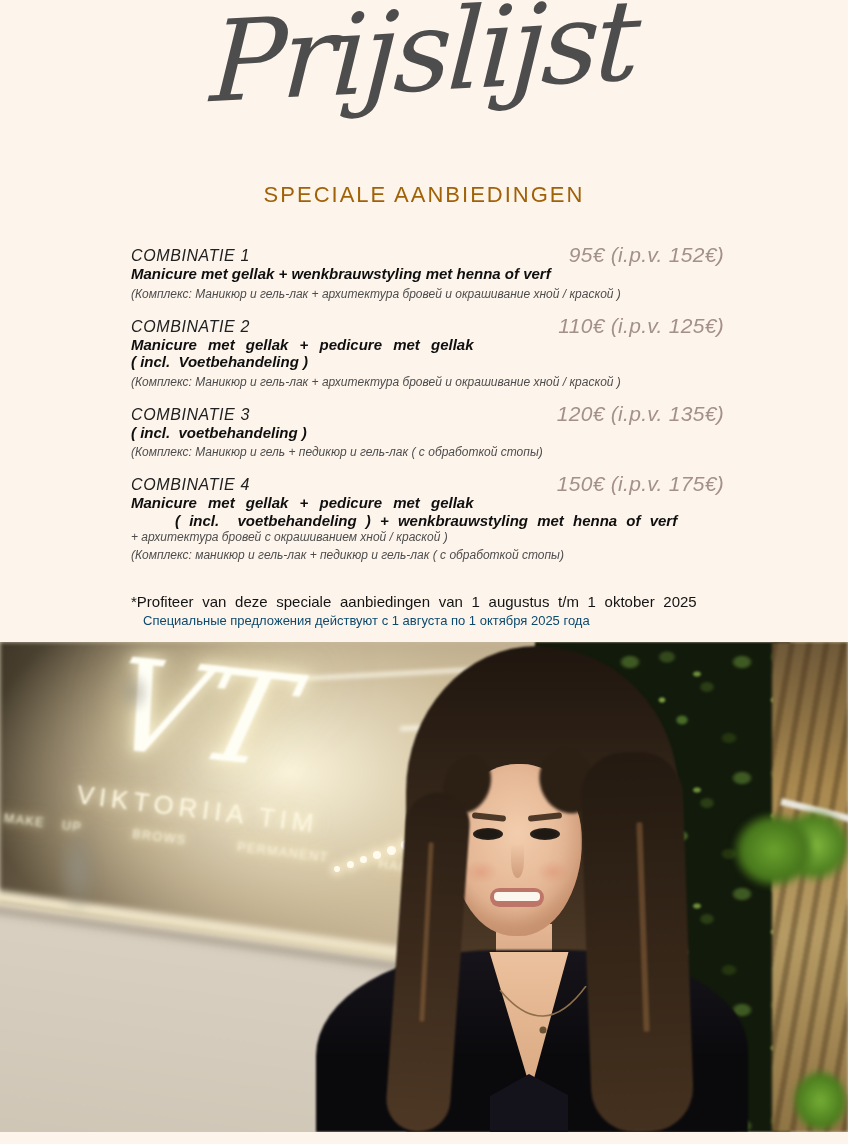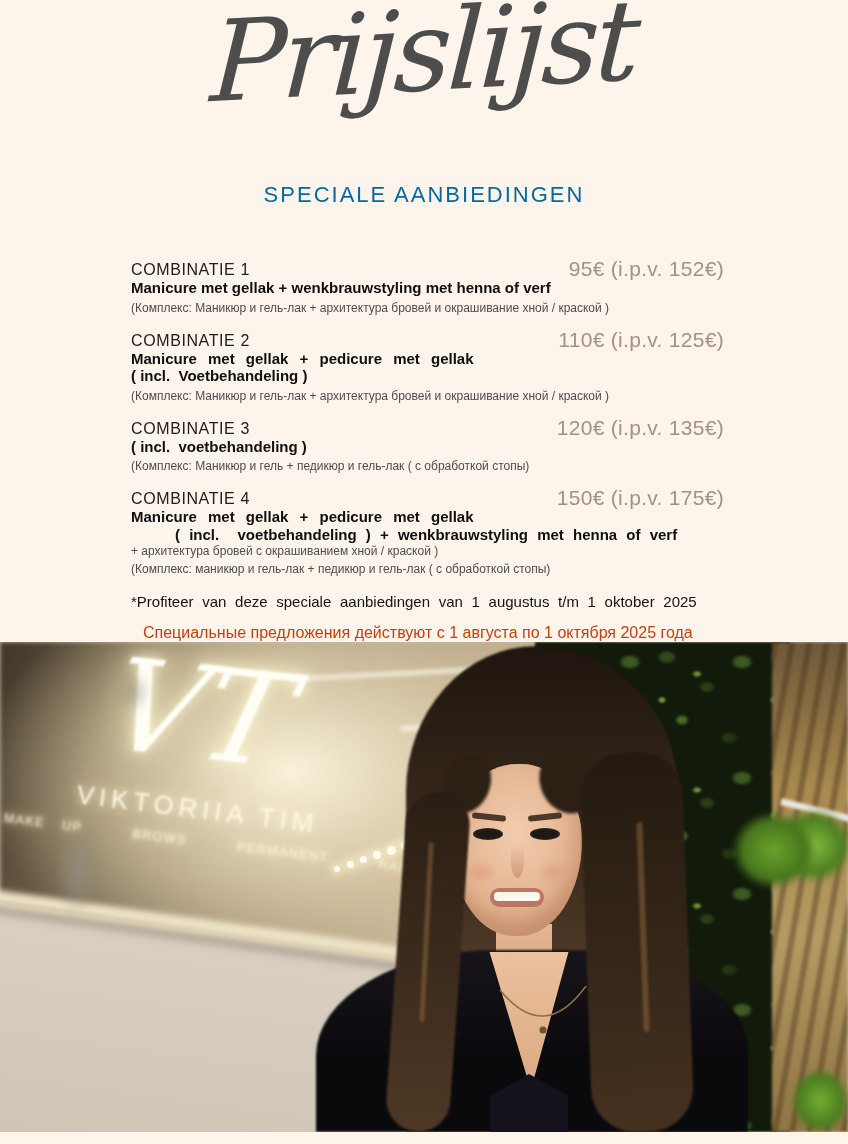--- a/index.html
+++ b/index.html
@@ -12,44 +12,44 @@
 
   
   .script-title {
     position:absolute; top:-14px; left:0; width:100%; text-align:center;
     font-family:"DejaVu Serif","Liberation Serif",serif;
     font-style:italic; font-weight:400; font-size:112px; letter-spacing:-4px;
     color:#4d4d4d; transform:rotate(-3deg) skewX(-6deg);
   }
   .subtitle-nl {
     position:absolute; top:182px; left:0; width:100%; text-align:center;
-    font-size:22px; font-weight:400; letter-spacing:2px; color:#0369a1;
+    font-size:22px; font-weight:400; letter-spacing:2px; color:#a16207;
   }
   .subtitle-ru {
     position:absolute; top:211px; left:0; width:100%; text-align:center;
     font-size:14.5px; letter-spacing:3px; color:#6a6560;
   }
 
   
-  .offers { position:absolute; top:260px; left:131px; right:124px; }
+  .offers { position:absolute; top:246px; left:131px; right:124px;font-style:italic; }
   .offer { position:relative; margin-bottom:16px; }
   .offer-name { font-size:16px; letter-spacing:.6px; color:#202020; line-height:19px; }
   .offer-line { font-size:15px; font-weight:600; color:#0f0f0f; line-height:17.5px; white-space:pre; }
   .sp1 { word-spacing:7px; }
   .sp2 { word-spacing:5px;margin-left:44px; }
   .offer-note { font-size:12px; color:#4d4d4d; line-height:14px; margin-top:4px; }
   .offer-price {
     position:absolute; right:0; top:-3px;
     font-size:21px; font-weight:300; color:#a3908a; letter-spacing:.3px;
   }
 
   
   .footer { position:absolute; top:593px; left:131px; right:128px; }
   .promo-nl { font-size:15px; font-weight:500; color:#141414; word-spacing:4.5px; white-space:pre; }
-  .promo-ru { font-size:16px; color:#c2410c; margin-top:14px; padding-left:12px; }
+  .promo-ru { font-size:13px; color:#0c4a6e; margin-top:3px; padding-left:12px; }
 
   
   .photo { position:absolute; left:0; top:642px; width:848px; height:490px; overflow:hidden; background:#c9bda7; }
   .photo * { position:absolute; }
 
   .wall {
     inset:0; z-index:1;
     background:
       radial-gradient(ellipse 430px 290px at 290px 130px, rgba(255,249,224,.95), rgba(232,216,178,.55) 45%, rgba(0,0,0,0) 72%),
       linear-gradient(112deg,#3e3627 0%,#6a5d46 14%,#93836a 30%,#bba98a 48%,#cfc0a4 62%,#d6cbb6 78%,#d6cec0 100%);

